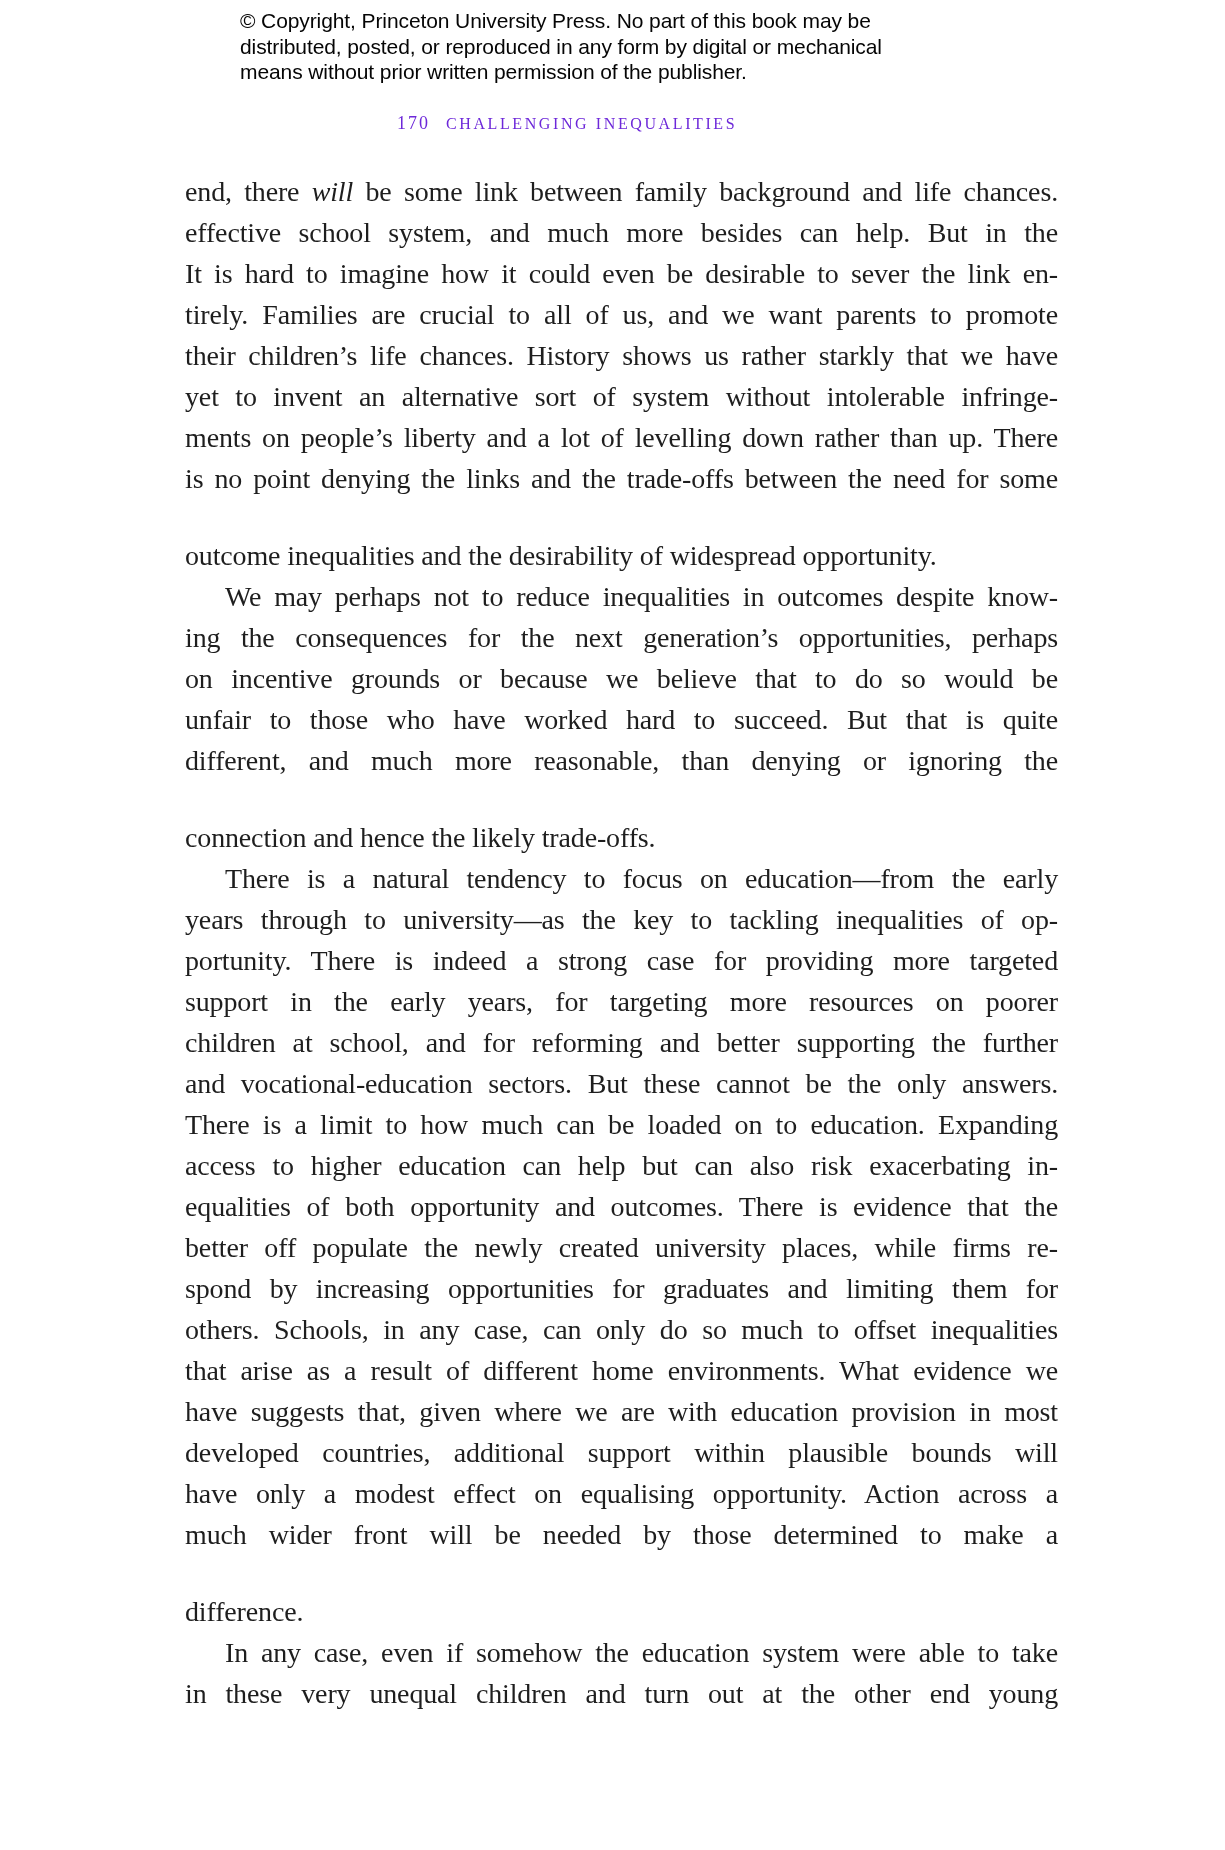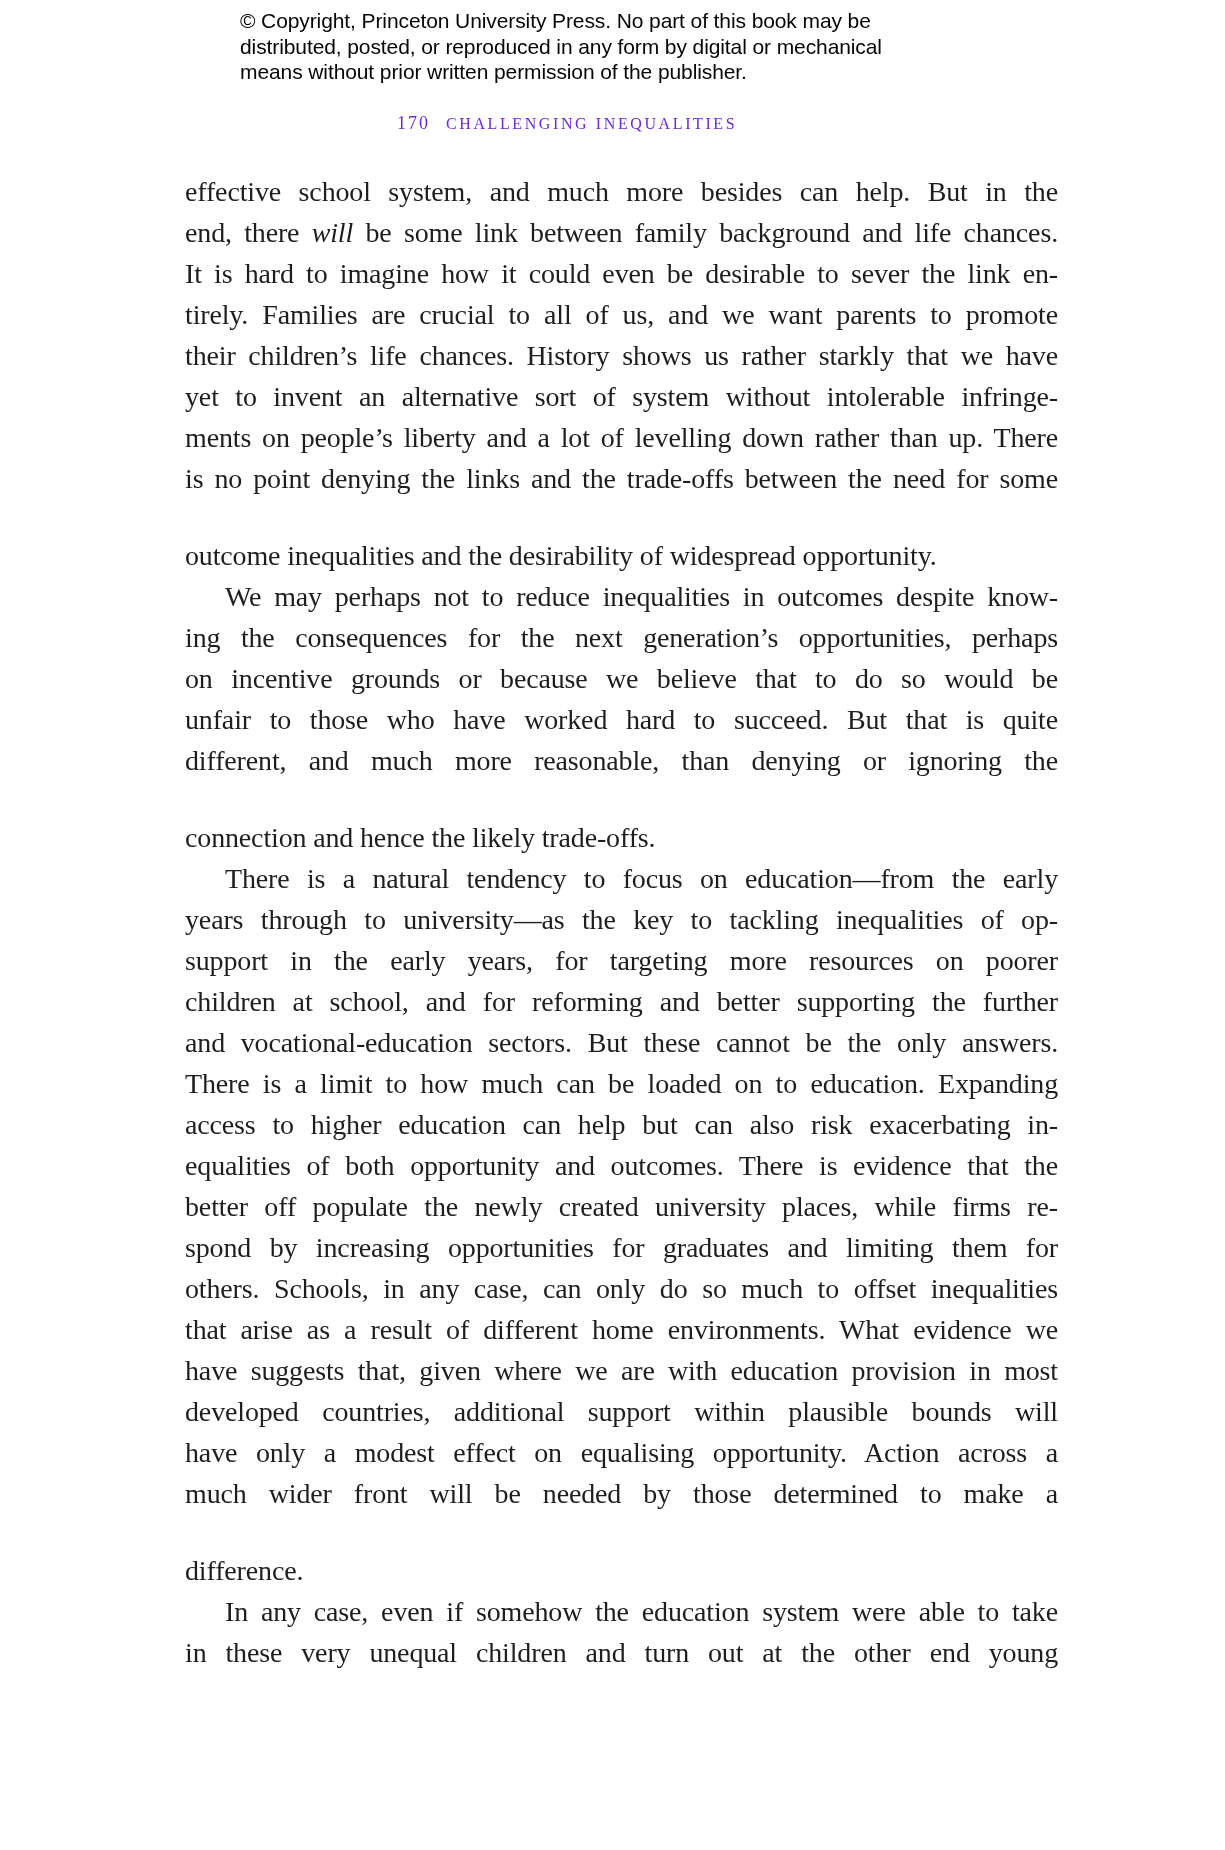--- a/index.html
+++ b/index.html
@@ -92,37 +92,38 @@
     <div>© Copyright, Princeton University Press. No part of this book may be</div>
     <div>distributed, posted, or reproduced in any form by digital or mechanical</div>
     <div>means without prior written permission of the publisher.</div>
   </div>
 
   <div class="running-header">
     <span class="pagenum">170</span><span class="title">CHALLENGING INEQUALITIES</span>
   </div>
 
   <div class="page-body">
+      <div class="line"><span>end, there </span><em>will</em><span> be some link between family background and life chances.</span></div>
       <div class="line"><span>effective school system, and much more besides can help. But in the</span></div>
-      <div class="line"><span>end, there </span><em>will</em><span> be some link between family background and life chances.</span></div>
       <div class="line"><span>It is hard to imagine how it could even be desirable to sever the link en-</span></div>
       <div class="line"><span>tirely. Families are crucial to all of us, and we want parents to promote</span></div>
       <div class="line"><span>their children’s life chances. History shows us rather starkly that we have</span></div>
       <div class="line"><span>yet to invent an alternative sort of system without intolerable infringe-</span></div>
       <div class="line"><span>ments on people’s liberty and a lot of levelling down rather than up. There</span></div>
       <div class="line"><span>is no point denying the links and the trade-offs between the need for some</span></div>
       <div class="line para-end"><span>outcome inequalities and the desirability of widespread opportunity.</span></div>
       <div class="line indent"><span>We may perhaps not to reduce inequalities in outcomes despite know-</span></div>
       <div class="line"><span>ing the consequences for the next generation’s opportunities, perhaps</span></div>
       <div class="line"><span>on incentive grounds or because we believe that to do so would be</span></div>
       <div class="line"><span>unfair to those who have worked hard to succeed. But that is quite</span></div>
       <div class="line"><span>different, and much more reasonable, than denying or ignoring the</span></div>
       <div class="line para-end"><span>connection and hence the likely trade-offs.</span></div>
       <div class="line indent"><span>There is a natural tendency to focus on education—from the early</span></div>
       <div class="line"><span>years through to university—as the key to tackling inequalities of op-</span></div>
+      <div class="line"><span>portunity. There is indeed a strong case for providing more targeted</span></div>
       <div class="line"><span>support in the early years, for targeting more resources on poorer</span></div>
       <div class="line"><span>children at school, and for reforming and better supporting the further</span></div>
       <div class="line"><span>and vocational-education sectors. But these cannot be the only answers.</span></div>
       <div class="line"><span>There is a limit to how much can be loaded on to education. Expanding</span></div>
       <div class="line"><span>access to higher education can help but can also risk exacerbating in-</span></div>
       <div class="line"><span>equalities of both opportunity and outcomes. There is evidence that the</span></div>
       <div class="line"><span>better off populate the newly created university places, while firms re-</span></div>
       <div class="line"><span>spond by increasing opportunities for graduates and limiting them for</span></div>
       <div class="line"><span>others. Schools, in any case, can only do so much to offset inequalities</span></div>
       <div class="line"><span>that arise as a result of different home environments. What evidence we</span></div>

